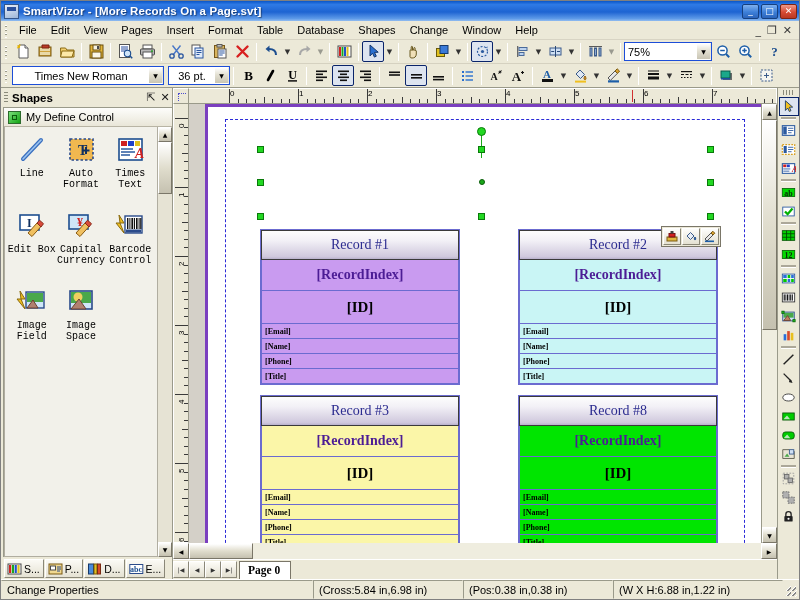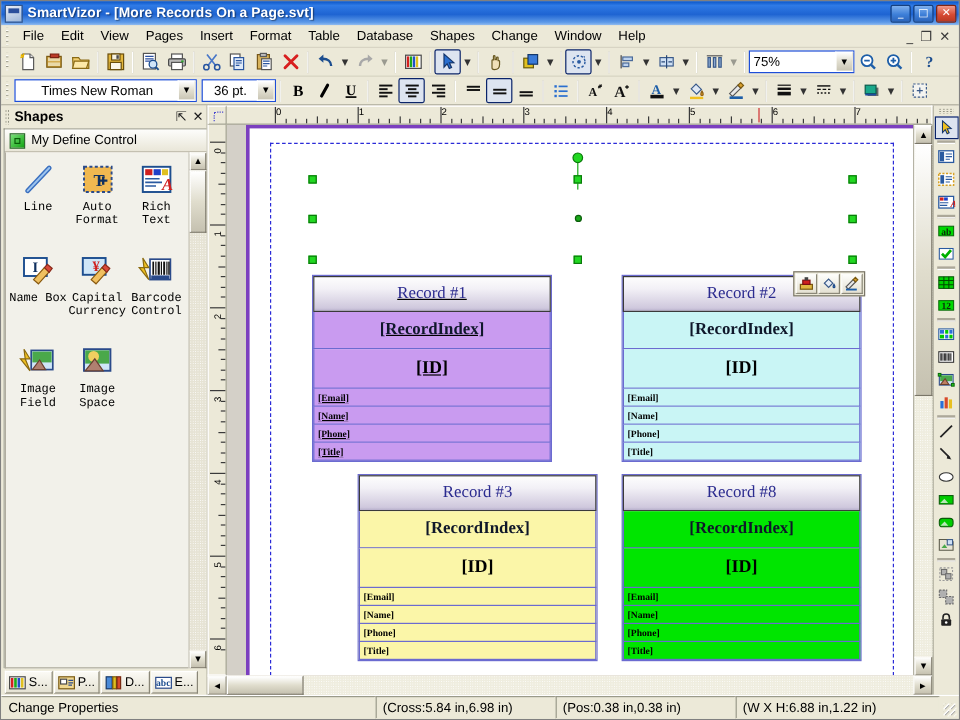--- a/index.html
+++ b/index.html
@@ -287,21 +287,21 @@
   .rec .rec-head {
     height: 30px; display:flex; align-items:center; justify-content:center;
     background: linear-gradient(180deg,#fdfdfd 0%, #f2f0f6 35%, #cfc8dd 92%, #b8b0cc 100%);
     border: 1px solid #3a3a3a;
     font-family: "Liberation Serif", serif; font-size: 14px; color:#2b2b8f;
   }
   .rec .rec-idx {
     height: 31px; display:flex; align-items:center; justify-content:center;
     border: 1px solid #6b6bd0; border-top: none;
     font-family: "Liberation Serif", serif; font-weight: bold; font-size: 14px;
-    color: #0f172a;
+    color: #4c1d95;
   }
   .rec .rec-id {
     height: 33px; display:flex; align-items:center; justify-content:center;
     border: 1px solid #6b6bd0; border-top: none;
     font-family: "Liberation Serif", serif; font-weight: bold; font-size: 15px;
     color: #000;
   }
   .rec .rec-field {
     height: 15px; display:flex; align-items:center;
     border: 1px solid #6b6bd0; border-top: none;
@@ -879,33 +879,33 @@
               <span class="pi-icon">
                 <svg width="34" height="30" viewBox="0 0 34 30">
                   <rect x="6" y="4" width="23" height="21" fill="#fff" stroke="#1d4e8f" stroke-width="1.6"></rect>
                   <rect x="8" y="6" width="6" height="5" fill="#d02020"></rect>
                   <rect x="15" y="6" width="6" height="5" fill="#2040c8"></rect>
                   <rect x="22" y="6" width="5" height="5" fill="#e0c020"></rect>
                   <path d="M8 14h12M8 17h14M8 20h9" stroke="#2a5aa0" stroke-width="1.3"></path>
                   <text x="22" y="23" font-size="14" font-style="italic" font-weight="bold" fill="#d02020" font-family="Liberation Serif, serif">A</text>
                 </svg>
               </span>
-              <span>Rich Text</span>
+              <span>Times Text</span>
             </div>
 
             <div class="pal-item">
               <span class="pi-icon">
                 <svg width="34" height="30" viewBox="0 0 34 30">
                   <rect x="5" y="4" width="19" height="15" fill="#fff" stroke="#1d4e8f" stroke-width="1.6"></rect>
                   <text x="12" y="16" font-size="12" font-weight="bold" fill="#10305f" font-family="Liberation Serif, serif">I</text>
                   <path d="M13 22l9-10 4 3.5-9 10z" fill="#f0c060" stroke="#8a5a10"></path>
                   <path d="M22 12l2.5-2.8 4 3.5L26 16z" fill="#d84a3a" stroke="#8a2a1a"></path>
                 </svg>
               </span>
-              <span>Name Box</span>
+              <span>Edit Box</span>
             </div>
 
 
             <div class="pal-item">
               <span class="pi-icon">
                 <svg width="34" height="30" viewBox="0 0 34 30">
                   <rect x="5" y="4" width="19" height="14" fill="#cfe6f8" stroke="#1d4e8f" stroke-width="1.6"></rect>
                   <text x="13" y="15" font-size="12" font-weight="bold" fill="#d02020" font-family="Liberation Serif, serif">¥</text>
                   <path d="M12 22l9-10 4 3.5-9 10z" fill="#f0c060" stroke="#8a5a10"></path>
                   <path d="M21 12l2.5-2.8 4 3.5L25 16z" fill="#d84a3a" stroke="#8a2a1a"></path>
@@ -1172,21 +1172,21 @@
 
             <div class="handle" style="left:49px;  top:39px;"></div>
             <div class="handle" style="left:270px; top:39px;"></div>
             <div class="handle" style="left:499px; top:39px;"></div>
             <div class="handle" style="left:49px;  top:72px;"></div>
             <div class="handle" style="left:499px; top:72px;"></div>
             <div class="handle" style="left:49px;  top:106px;"></div>
             <div class="handle" style="left:270px; top:106px;"></div>
             <div class="handle" style="left:499px; top:106px;"></div>
 
-            <div class="rec" style="left:52px; top:122px;text-decoration:underline;">
+            <div class="rec" style="left:52px; top:122px;">
               <div class="rec-head">Record #1</div>
               <div class="rec-idx" style="background:#c99bf0">[RecordIndex]</div>
               <div class="rec-id" style="background:#c99bf0">[ID]</div>
               <div class="rec-field" style="background:#c99bf0">[Email]</div>
               <div class="rec-field" style="background:#c99bf0">[Name]</div>
               <div class="rec-field" style="background:#c99bf0">[Phone]</div>
               <div class="rec-field" style="background:#c99bf0">[Title]</div>
             </div>
 
             <div class="rec" style="left:310px; top:122px;">
@@ -1215,21 +1215,21 @@
               </div>
               <div class="mb">
                 <svg width="14" height="13" viewBox="0 0 14 13">
                   <path d="M2 9l6-6 2 2-6 6z" fill="#e8e8e8" stroke="#555"></path>
                   <path d="M8 3l1.8-1.8 2 2L10 5z" fill="#d8a030" stroke="#7a5a10"></path>
                   <rect x="2" y="10.5" width="9" height="1.6" fill="#1d5ea8"></rect>
                 </svg>
               </div>
             </div>
 
-            <div class="rec" style="left:52px; top:288px;margin-left:38px;">
+            <div class="rec" style="left:52px; top:288px;">
               <div class="rec-head">Record #3</div>
               <div class="rec-idx" style="background:#fbf6a8">[RecordIndex]</div>
               <div class="rec-id" style="background:#fbf6a8">[ID]</div>
               <div class="rec-field" style="background:#fbf6a8">[Email]</div>
               <div class="rec-field" style="background:#fbf6a8">[Name]</div>
               <div class="rec-field" style="background:#fbf6a8">[Phone]</div>
               <div class="rec-field" style="background:#fbf6a8">[Title]</div>
             </div>
 
             <div class="rec" style="left:310px; top:288px;">
@@ -1255,20 +1255,31 @@
       </div>
 
       <div class="hscroll">
         <div class="hsc-btn">◀</div>
         <div class="hsc-track">
           <div class="hsc-thumb" style="left:0; width:64px;"></div>
         </div>
         <div class="hsc-btn">▶</div>
       </div>
 
+      <div class="pagebar">
+        <div class="pg-navs">
+          <div class="pg-nav">|◀</div>
+          <div class="pg-nav">◀</div>
+          <div class="pg-nav">▶</div>
+          <div class="pg-nav">▶|</div>
+        </div>
+        <div class="pg-tabs">
+          <div class="pg-tab">Page   0</div>
+        </div>
+      </div>
     </div>
 
     <div class="right-tb">
       <div class="rgrip"></div>
 
       <div class="rbtn active">
         <svg width="15" height="15" viewBox="0 0 17 17">
           <path d="M5 2l0 11 2.6-2.8 1.8 3.9 1.9-.9-1.8-3.8 3.7-.2z" fill="#f0c020" stroke="#14356a"></path>
         </svg>
       </div>

